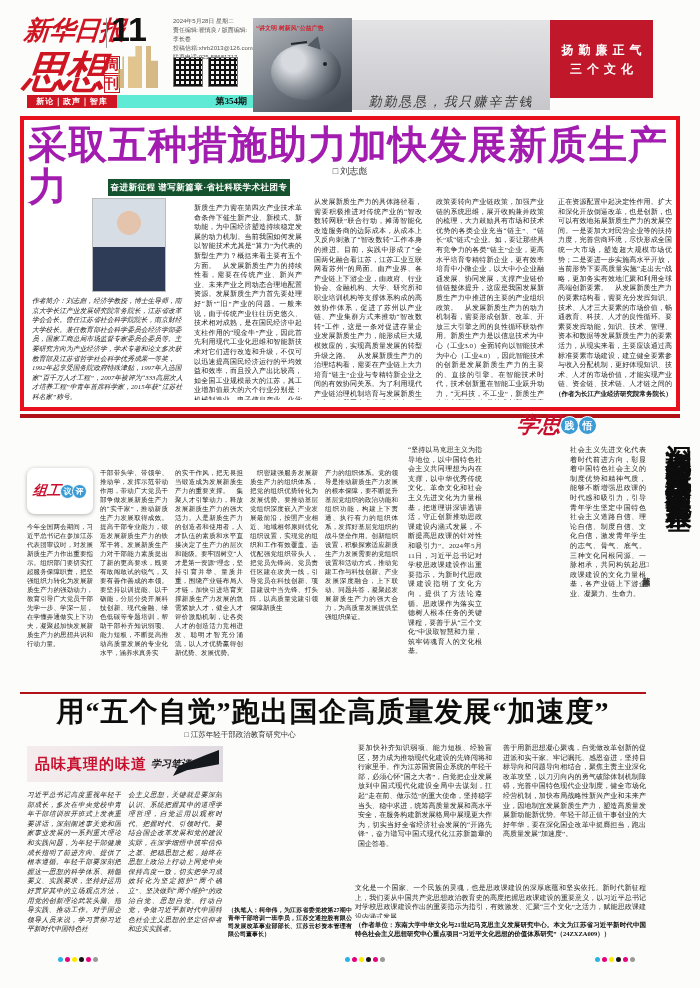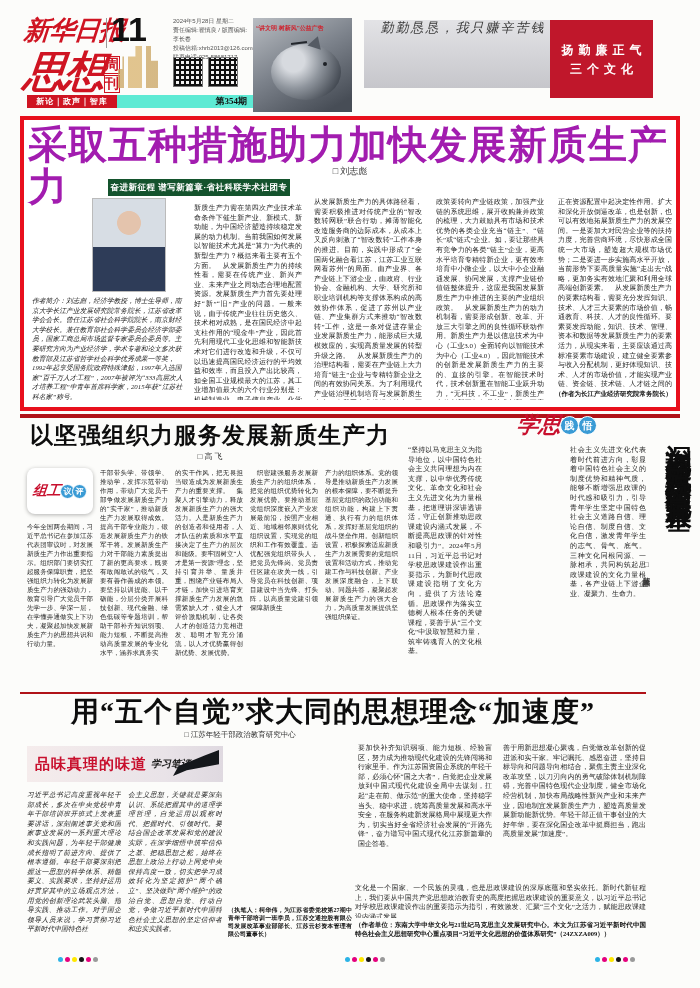--- a/index.html
+++ b/index.html
@@ -33,22 +33,22 @@
   .issue-bar{left:117px;top:95px;width:136px;height:13px;background:#5eead4;
       font:bold 9px/13px var(--serif);color:#111;text-align:right;padding-right:6px;box-sizing:border-box;}
   
   .psa-tag{left:256px;top:24px;font:bold 6px/8px var(--sans);color:#d0232e;z-index:3;}
   .piggy-zone{left:253px;top:18px;width:99px;height:94px;background:linear-gradient(150deg,#b9bdc2,#7d838c 45%,#474d56 90%);overflow:hidden;}
   .piggy-body{position:absolute;left:18px;top:26px;width:70px;height:56px;border-radius:50%;
       background:radial-gradient(circle at 32% 30%,#d7dadf 0 18%,#8f959d 45%,#3a4049 85%);}
   .piggy-ear{position:absolute;left:56px;top:18px;width:0;height:0;border-left:7px solid transparent;border-right:7px solid transparent;border-bottom:12px solid #555b64;transform:rotate(18deg);}
   .piggy-slot{position:absolute;left:38px;top:24px;width:16px;height:2px;background:#23272d;transform:rotate(-8deg);}
   .piggy-eye{position:absolute;left:70px;top:44px;width:4px;height:4px;border-radius:50%;background:#1d2126;}
-  .gray-banner{left:364px;top:20px;width:198px;height:68px;background:linear-gradient(180deg,#e3e3e6,#c6c6cb);
-      display:flex;align-items:flex-start;justify-content:center;}
+  .gray-banner{left:352px;top:20px;width:198px;height:90px;background:linear-gradient(180deg,#e3e3e6,#c6c6cb);
+      display:flex;align-items:flex-end;justify-content:center;}
   .calli{font:italic 13px/16px var(--serif);color:#3a3a3a;letter-spacing:2px;}
   .slogan-box{left:550px;top:20px;width:103px;height:78px;background:#c0172b;color:#fff;
       display:flex;flex-direction:column;align-items:center;justify-content:center;gap:7px;}
   .slogan-box div{font:bold 12px/12px var(--serif);letter-spacing:5px;margin-left:5px;}
   
   .feature-box{left:20px;top:116px;width:660px;height:295px;border:4px solid #e8101d;background:#fff;box-sizing:border-box;}
   .f-headline{left:28px;top:124px;width:644px;font:bold 39px/42px var(--serif);color:#a21caf;text-align:left;letter-spacing:1px;}
   .f-byline{left:28px;top:166px;width:644px;font:9px/11px var(--serif);color:#333;text-align:center;}
   .f-banner{left:108px;top:179px;width:182px;height:17px;background:#14532d;color:#fff;
       font:bold 8.5px/17px var(--serif);text-align:center;letter-spacing:.5px;}
@@ -142,22 +142,20 @@
   <div class="abs photo"></div>
   <div class="abs bio kai" style="overflow:hidden;">作者简介：刘志彪，经济学教授，博士生导师，南京大学长江产业发展研究院常务院长，江苏省改革学会会长。曾任江苏省社会科学院院长，南京财经大学校长。兼任教育部社会科学委员会经济学部委员，国家工商总局市场监督专家委员会委员等。主要研究方向为产业经济学，学术专著和论文多次获教育部及江苏省哲学社会科学优秀成果一等奖，1992年起享受国务院政府特殊津贴，1997年入选国家“百千万人才工程”，2007年被评为“333高层次人才培养工程”中青年首席科学家，2015年获“江苏社科名家”称号。</div>
   <div class="abs bt" style="left:194px;top:204px;width:108px;height:196px;">新质生产力需在第四次产业技术革命条件下催生新产业、新模式、新动能，为中国经济塑造持续稳定发展的动力机制。当前我国如何发展以智能技术尤其是“算力”为代表的新型生产力？概括来看主要有五个方面。　从发展新质生产力的持续性看，需要在传统产业、新兴产业、未来产业之间动态合理地配置资源。发展新质生产力首先要处理好“新”“旧”产业的问题。一般来说，由于传统产业往往历史悠久、技术相对成熟，是在国民经济中起支柱作用的“现金牛”产业，因此首先利用现代工业化思维和智能新技术对它们进行改造和升级，不仅可以迅速提高国民经济运行的平均效益和效率，而且投入产出比较高，如全国工业规模最大的江苏，其工业增加值最大的六个行业分别是：机械制造业、电子信息产业、化学原料及化学制品制造业、食品制造业、金属制品业、纺织业，因此，要通过技术改造来促进加快发展新质生产力。</div>
   <div class="abs bt" style="left:314px;top:198px;width:108px;height:202px;">从发展新质生产力的具体路径看，需要积极推进对传统产业的“智改数转网联”联合行动，摊薄智能化改造服务商的边际成本，从成本上又反向刺激了“智改数转”工作本身的推进。目前，实践中形成了“全国两化融合看江苏，江苏工业互联网看苏州”的局面。由产业界、各产业链上下游企业，由政府、行业协会、金融机构、大学、研究所和职业培训机构等支撑体系构成的高效协作体系，促进了苏州以产业链、产业集群方式来推动“智改数转”工作，这是一条对促进存量企业发展新质生产力，能形成巨大规模效应的，实现高质量发展的转型升级之路。　从发展新质生产力的治理结构看，需要在产业链上大力培育“链主”企业与专精特新企业之间的有效协同关系。为了利用现代产业链治理机制培育与发展新质生产力，在我国产业组织政策中，要改革产业政策，让其在产业竞争中产生更多的激励效应，应用市场机制的力量，去解决绝大多数重要产业的“卡脖子”现象问题。因此建议在建立现代化产业体系的过程中，产业</div>
   <div class="abs bt" style="left:436px;top:198px;width:108px;height:202px;">政策要转向产业链政策，加强产业链的系统思维，展开收购兼并政策的梳理，大力鼓励具有市场和技术优势的各类企业充当“链主”、“链长”或“链式”企业。如，要让那些具有竞争力的各类“链主”企业，更高水平培育专精特新企业，更有效率培育中小微企业，以大中小企业融通发展、协同发展，支撑产业链价值链整体提升，这应是我国发展新质生产力中推进的主要的产业组织政策。　从发展新质生产力的动力机制看，需要形成创新、改革、开放三大引擎之间的良性循环联动作用。新质生产力是以信息技术为中心（工业3.0）全面转向以智能技术为中心（工业4.0），因此智能技术的创新是发展新质生产力的主要的、直接的引擎。在智能技术时代，技术创新重在智能工业跃升动力，“无科技，不工业”，新质生产力的创新不仅仅是技术创新，更应该包括体制机制创新。因此不断地深化不适合新质生产力发展的体制机制改革，是加快发展新质生产力的主要措施之一。当前，要加快打造市场化法治化国际化一流营商环境建设，加快新型要素市场培育，让市场高效</div>
   <div class="abs bt" style="left:558px;top:198px;width:114px;height:202px;">正在资源配置中起决定性作用。扩大和深化开放倒逼改革，也是创新，也可以有效地拓展新质生产力的发展空间。一是要加大对民营企业等的扶持力度，完善营商环境，尽快形成全国统一大市场，塑造超大规模市场优势；二是要进一步实施高水平开放，当前形势下要高质量实施“走出去”战略，更加务实有效地汇聚和利用全球高端创新要素。　从发展新质生产力的要素结构看，需要充分发挥知识、技术、人才三大要素的市场价值，畅通教育、科技、人才的良性循环。要素要发挥动能，知识、技术、管理、资本和数据等发展新质生产力的要素活力，从现实来看，主要应该通过高标准要素市场建设，建立健全要素参与收入分配机制，更好体现知识、技术、人才的市场价值，才能实现产业链、资金链、技术链、人才链之间的有效融合。营造鼓励创新、宽容失败的良好氛围，允许人才大胆自由探索，是发展新质生产力的最重要的人才激励措施。完善人才培养、引进、使用、合理流动的工作机制，优化高等学校学科设置、人才培养模式，为发展新质生产力培养急需人才。</div>
   <div class="abs f-note">（作者为长江产业经济研究院常务院长）</div>
 
   <div class="abs rule1"></div>
 
-  <div class="abs a2-headline">以坚强组织力服务发展新质生产力</div>
-  <div class="abs a2-byline">□ 高 飞</div>
   <div class="abs logo-card">
     <span class="logo-red">组工</span>
     <span class="logo-circles">
       <i>议</i>
       <i>评</i>
     </span>
   </div>
   <div class="abs bt" style="left:27px;top:522px;width:66px;height:168px;font-size:6.5px;line-height:9px;">今年全国两会期间，习近平总书记在参加江苏代表团审议时，对发展新质生产力作出重要指示。组织部门要切实扛起服务保障职责，把坚强组织力转化为发展新质生产力的强劲动力，教育引导广大党员干部先学一步、学深一层，在学懂弄通做实上下功夫，凝聚起加快发展新质生产力的思想共识和行动力量。</div>
   <div class="abs bt" style="left:100px;top:468px;width:68px;height:222px;font-size:6.5px;line-height:9px;">干部带头学、带领学、推动学，发挥示范带动作用，带动广大党员干部争做发展新质生产力的“实干家”，推动新质生产力发展取得成效。　提高干部专业能力，锻造发展新质生产力的铁军干将。发展新质生产力对干部能力素质提出了新的更高要求，既要有敢闯敢试的锐气，又要有善作善成的本领。要坚持以训提能、以干砺能，分层分类开展科技创新、现代金融、绿色低碳等专题培训，帮助干部补齐知识弱项、能力短板，不断提高推动高质量发展的专业化水平，涵养求真务实</div>
   <div class="abs bt" style="left:175px;top:468px;width:68px;height:222px;font-size:6.5px;line-height:9px;">的实干作风，把无畏担当锻造成为发展新质生产力的重要支撑。　集聚人才引擎动力，释放发展新质生产力的强大活力。人是新质生产力的创造者和使用者，人才队伍的素质和水平直接决定了生产力的层次和能级。要牢固树立“人才是第一资源”理念，坚持引育并举、量质并重，围绕产业链布局人才链，加快引进培育支撑新质生产力发展的急需紧缺人才，健全人才评价激励机制，让各类人才的创造活力竞相迸发、聪明才智充分涌流，以人才优势赢得创新优势、发展优势。</div>
@@ -169,21 +167,21 @@
     <i>践</i>
     <i>悟</i>
   </div>
   <div class="abs bt" style="left:408px;top:446px;width:74px;height:244px;">“坚持以马克思主义为指导地位，以中国特色社会主义共同理想为内在支撑，以中华优秀传统文化、革命文化和社会主义先进文化为力量根基，把道理讲深讲透讲活，守正创新推动思政课建设内涵式发展，不断提高思政课的针对性和吸引力”。2024年5月11日，习近平总书记对学校思政课建设作出重要指示，为新时代思政课建设指明了文化方向，提供了方法论遵循。思政课作为落实立德树人根本任务的关键课程，要善于从“三个文化”中汲取智慧和力量，筑牢铸魂育人的文化根基。</div>
   <div class="abs bt" style="left:570px;top:446px;width:76px;height:244px;">社会主义先进文化代表着时代前进方向，彰显着中国特色社会主义的制度优势和精神气质，能够不断增强思政课的时代感和吸引力，引导青年学生坚定中国特色社会主义道路自信、理论自信、制度自信、文化自信，激发青年学生的志气、骨气、底气。三种文化同根同源、一脉相承，共同构筑起思政课建设的文化力量根基，各产业链上下游企业、凝聚力、生命力。</div>
   <div class="abs v-title">深刻把握新时代思政课建设的文化力量根基</div>
   <div class="abs v-byline">□ 郭慧慧 陈水胜</div>
 
   <div class="abs rule2"></div>
 
-  <div class="abs a4-headline">用“五个自觉”求大同的思想理念“加速度”</div>
+  <div class="abs a4-headline">用“五个自觉”跑出国企高质量发展“加速度”</div>
   <div class="abs a4-byline">□ 江苏年轻干部政治教育研究中心</div>
   <div class="st-banner">
     <span class="t1">品味真理的味道</span>
     <span class="t2">学习笔谈</span>
     <span class="pen"></span>
   </div>
   <div class="abs bt kai" style="left:27px;top:790px;width:94px;height:162px;">习近平总书记高度重视年轻干部成长，多次在中央党校中青年干部培训班开班式上发表重要讲话，深刻阐述事关党和国家事业发展的一系列重大理论和实践问题，为年轻干部健康成长指明了前进方向、提供了根本遵循。年轻干部要深刻把握这一思想的科学体系、精髓要义、实践要求，坚持好运用好贯穿其中的立场观点方法，用党的创新理论武装头脑、指导实践、推动工作。对于国企领导人员来说，学习贯彻习近平新时代中国特色社</div>
   <div class="abs bt kai" style="left:128px;top:790px;width:94px;height:162px;">会主义思想，关键就是要深刻认识、系统把握其中的道理学理哲理，自觉运用以观察时代、把握时代、引领时代。要结合国企改革发展和党的建设实际，在深学细悟中筑牢信仰之基、把稳思想之舵，始终在思想上政治上行动上同党中央保持高度一致，切实把学习成效转化为坚定拥护“两个确立”、坚决做到“两个维护”的政治自觉、思想自觉、行动自觉，争做习近平新时代中国特色社会主义思想的坚定信仰者和忠实实践者。</div>
   <div class="abs bt" style="left:358px;top:744px;width:134px;height:136px;">要加快补齐知识弱项、能力短板、经验盲区，努力成为推动现代化建设的先锋闯将和行家里手。作为江苏国资国企系统的年轻干部，必须心怀“国之大者”，自觉把企业发展放到中国式现代化建设全局中去谋划，扛起“走在前、做示范”的重大使命，坚持稳字当头、稳中求进，统筹高质量发展和高水平安全，在服务构建新发展格局中展现更大作为，切实当好全省经济社会发展的“开路先锋”，奋力谱写中国式现代化江苏新篇章的国企答卷。</div>
   <div class="abs bt" style="left:503px;top:744px;width:143px;height:136px;">善于用新思想凝心聚魂，自觉做改革创新的促进派和实干家。牢记嘱托、感恩奋进，坚持目标导向和问题导向相结合，聚焦主责主业深化改革攻坚，以刀刃向内的勇气破除体制机制障碍，完善中国特色现代企业制度，健全市场化经营机制，加快布局战略性新兴产业和未来产业，因地制宜发展新质生产力，塑造高质量发展新动能新优势。年轻干部正值干事创业的大好年华，要在深化国企改革中挺膺担当，跑出高质量发展“加速度”。</div>

